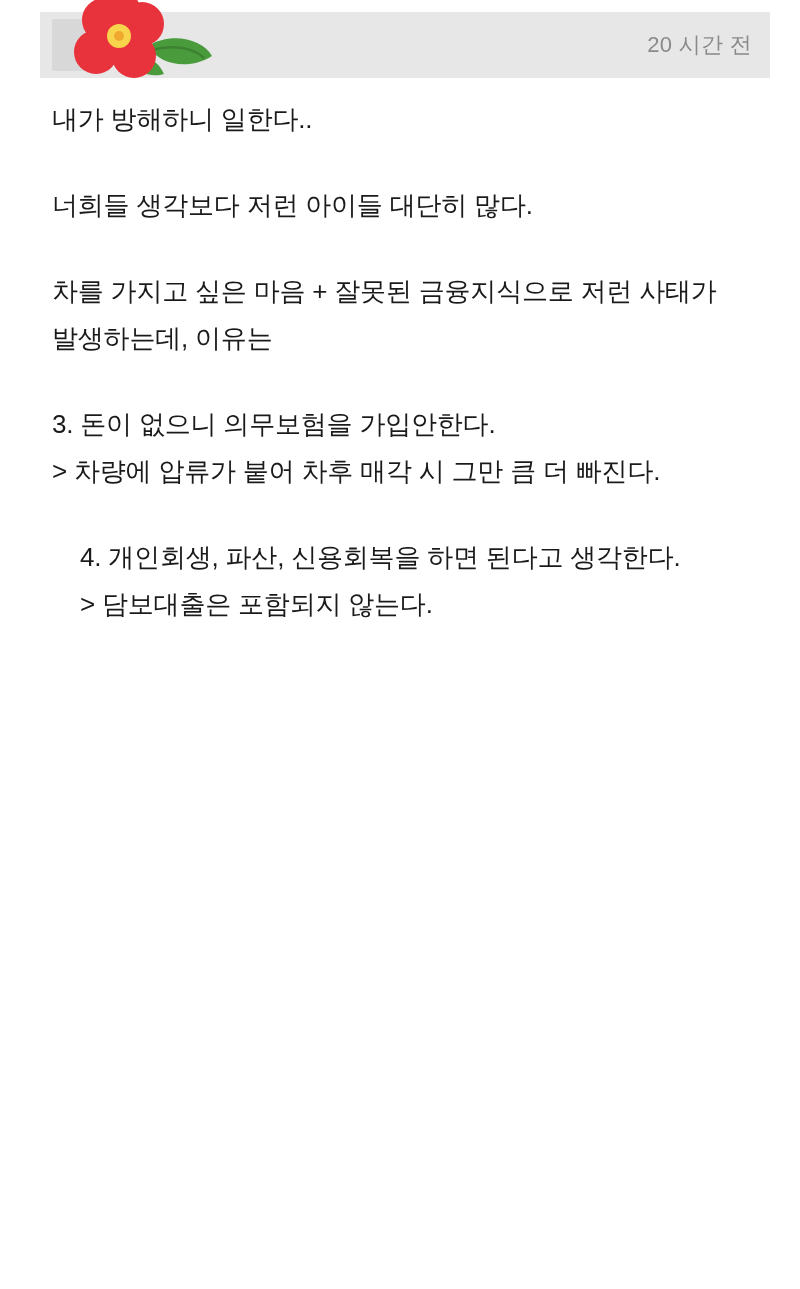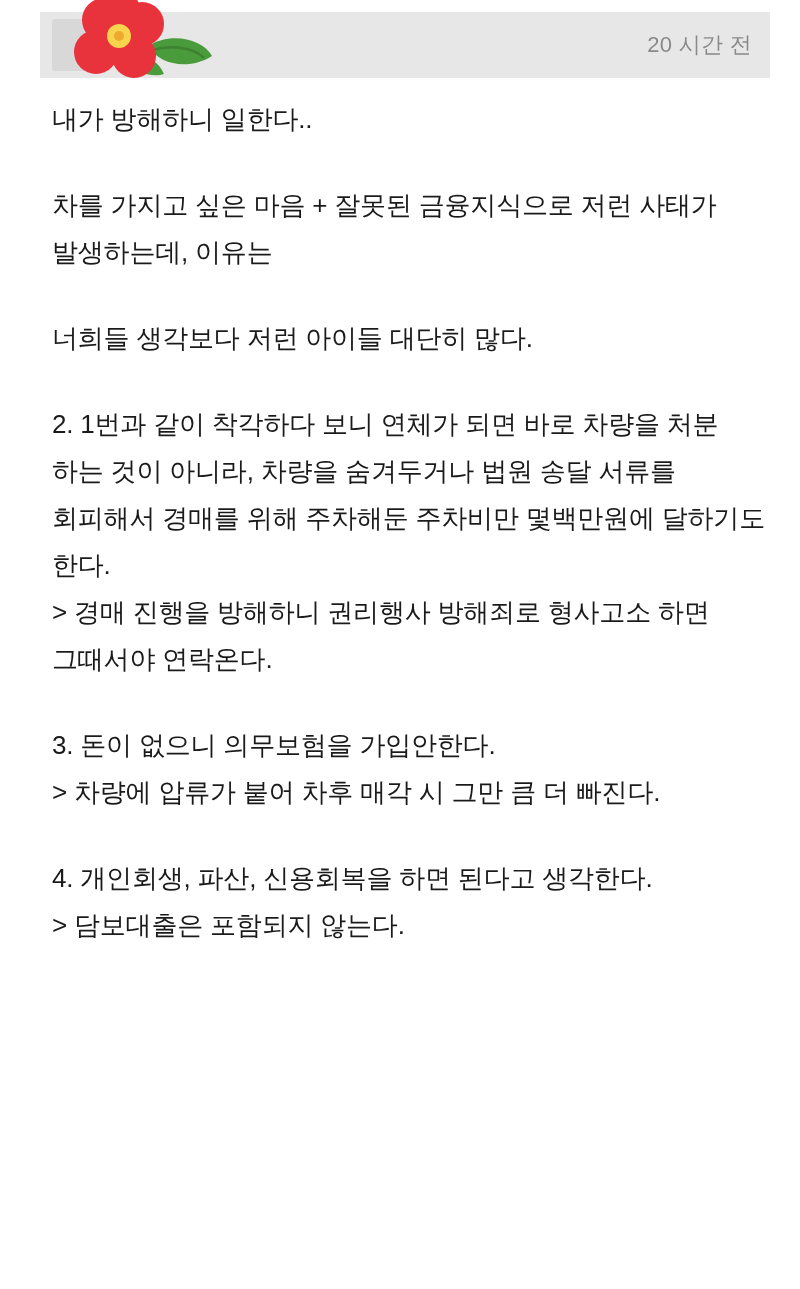--- a/index.html
+++ b/index.html
@@ -88,20 +88,21 @@
     word-break: keep-all;
   }
 
   .para {
     margin: 0 0 39px 0;
     white-space: pre-wrap;
   }
 
   .para:last-child {
     margin-bottom: 0;
+    margin-left: 28px;
   }
 </style>
 </head>
 <body>
 
 <div class="page">
 
   <div class="post-header">
     <div class="header-left">
       <div class="avatar"></div>
@@ -122,23 +123,21 @@
     <circle cx="82" cy="62" r="22" fill="#e8323c"></circle>
     <circle cx="68" cy="16" r="20" fill="#e8323c"></circle>
     <circle cx="67" cy="44" r="24" fill="#e8323c"></circle>
 
     <circle cx="67" cy="42" r="12" fill="#f7d44c"></circle>
     <circle cx="67" cy="42" r="5" fill="#f0a92e"></circle>
   </svg>
 
   <div class="post-body">
     <p class="para">내가 방해하니 일한다..</p>
+    <p class="para">너희들 생각보다 저런 아이들 대단히 많다.</p>
     <p class="para">차를 가지고 싶은 마음 + 잘못된 금융지식으로 저런 사태가 발생하는데, 이유는</p>
-    <p class="para">너희들 생각보다 저런 아이들 대단히 많다.</p>
-    <p class="para">2. 1번과 같이 착각하다 보니 연체가 되면 바로 차량을 처분 하는 것이 아니라, 차량을 숨겨두거나 법원 송달 서류를 회피해서 경매를 위해 주차해둔 주차비만 몇백만원에 달하기도 한다.
-&gt; 경매 진행을 방해하니 권리행사 방해죄로 형사고소 하면 그때서야 연락온다.</p>
     <p class="para">3. 돈이 없으니 의무보험을 가입안한다.
 &gt; 차량에 압류가 붙어 차후 매각 시 그만 큼 더 빠진다.</p>
     <p class="para">4. 개인회생, 파산, 신용회복을 하면 된다고 생각한다.
 &gt; 담보대출은 포함되지 않는다.</p>
   </div>
 
 </div>
 
 </body></html>

